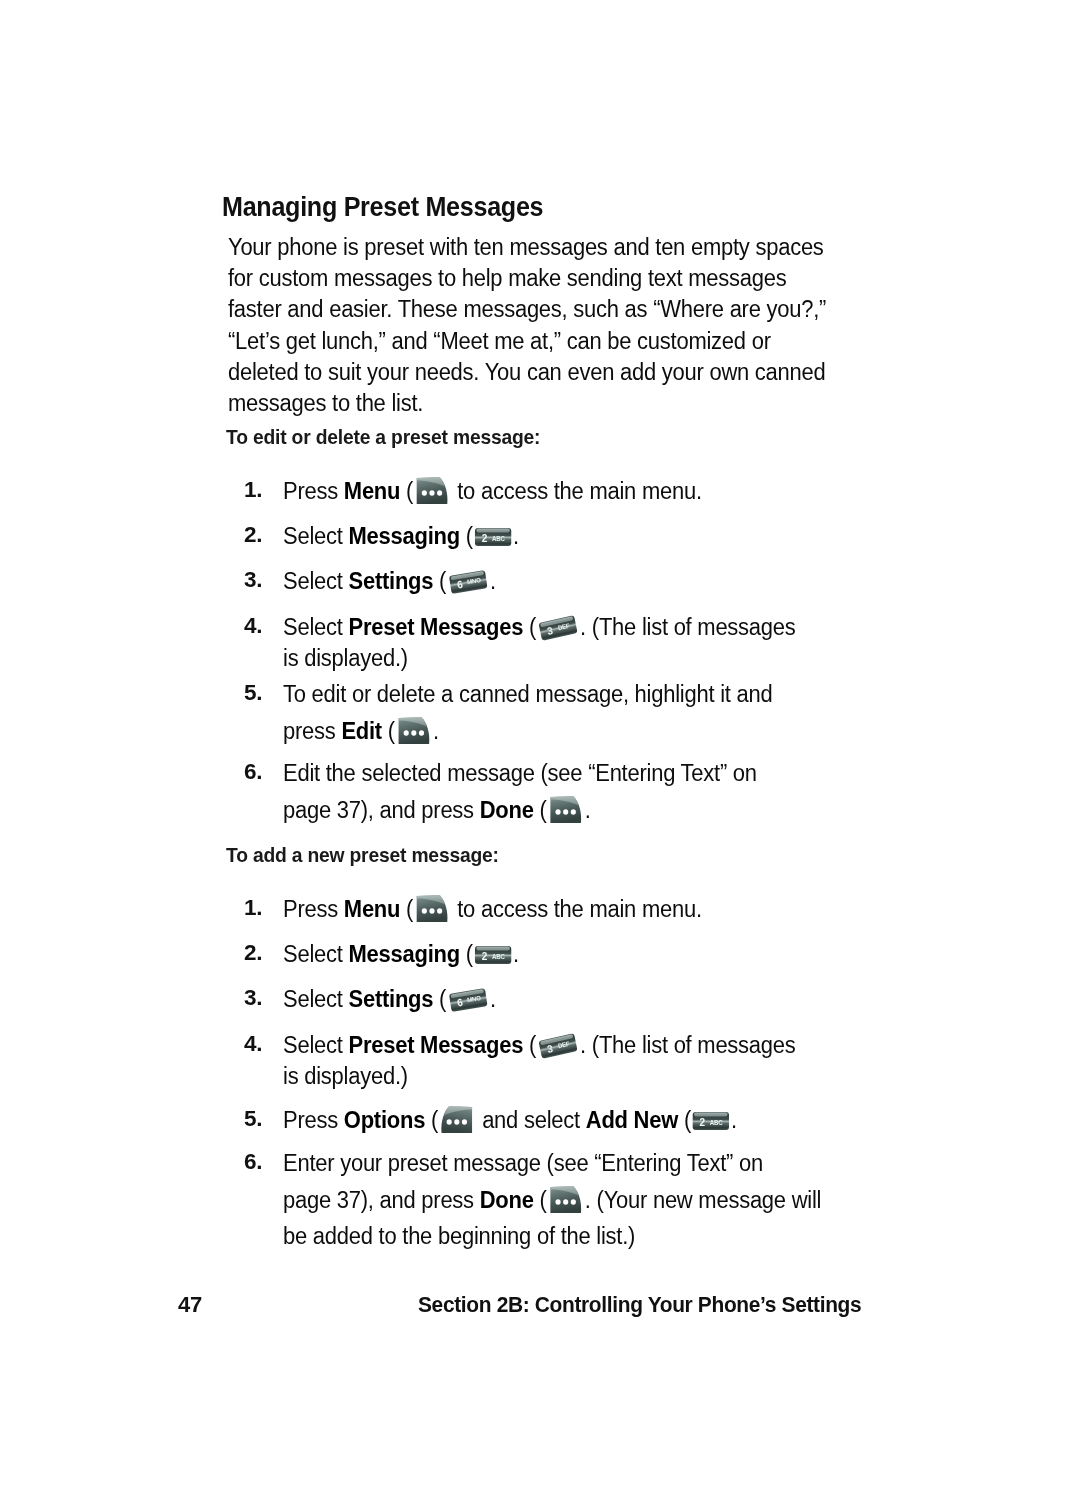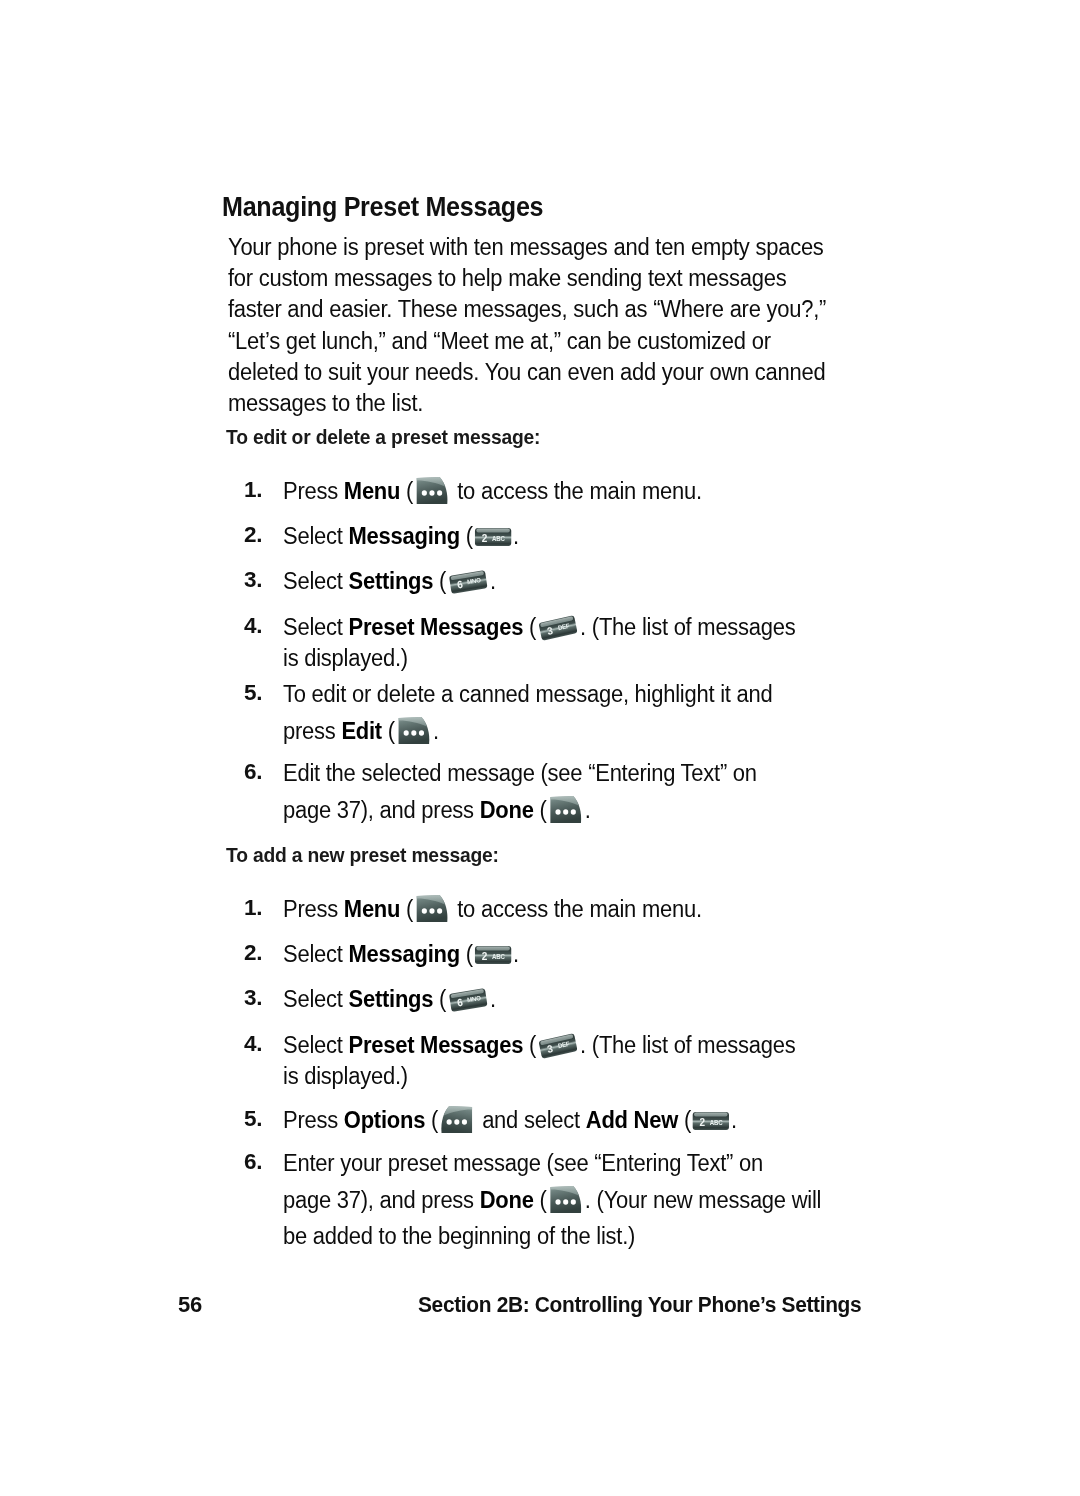--- a/index.html
+++ b/index.html
@@ -361,16 +361,16 @@
           <path d="M3 2 L27 1 C29.5 3.6 31.4 7 32.7 10.6 C24 6.8 12 4.4 3 4.6 Z" fill="url(#gSoftTop)" opacity="0.85"></path>
           <circle cx="11" cy="17" r="2.7" fill="#fff"></circle>
           <circle cx="19" cy="17" r="2.7" fill="#fff"></circle>
           <circle cx="27" cy="17" r="2.7" fill="#fff"></circle>
         </svg>
       </span><span>. (Your new message will</span>
     </span>
     <span class="ln">be added to the beginning of the list.)</span>
   </div>
 
-  <div class="footer-page">56</div>
+  <div class="footer-page">47</div>
   <div class="footer-sec">Section 2B: Controlling Your Phone’s Settings</div>
 
 </div>
 
 </body></html>

